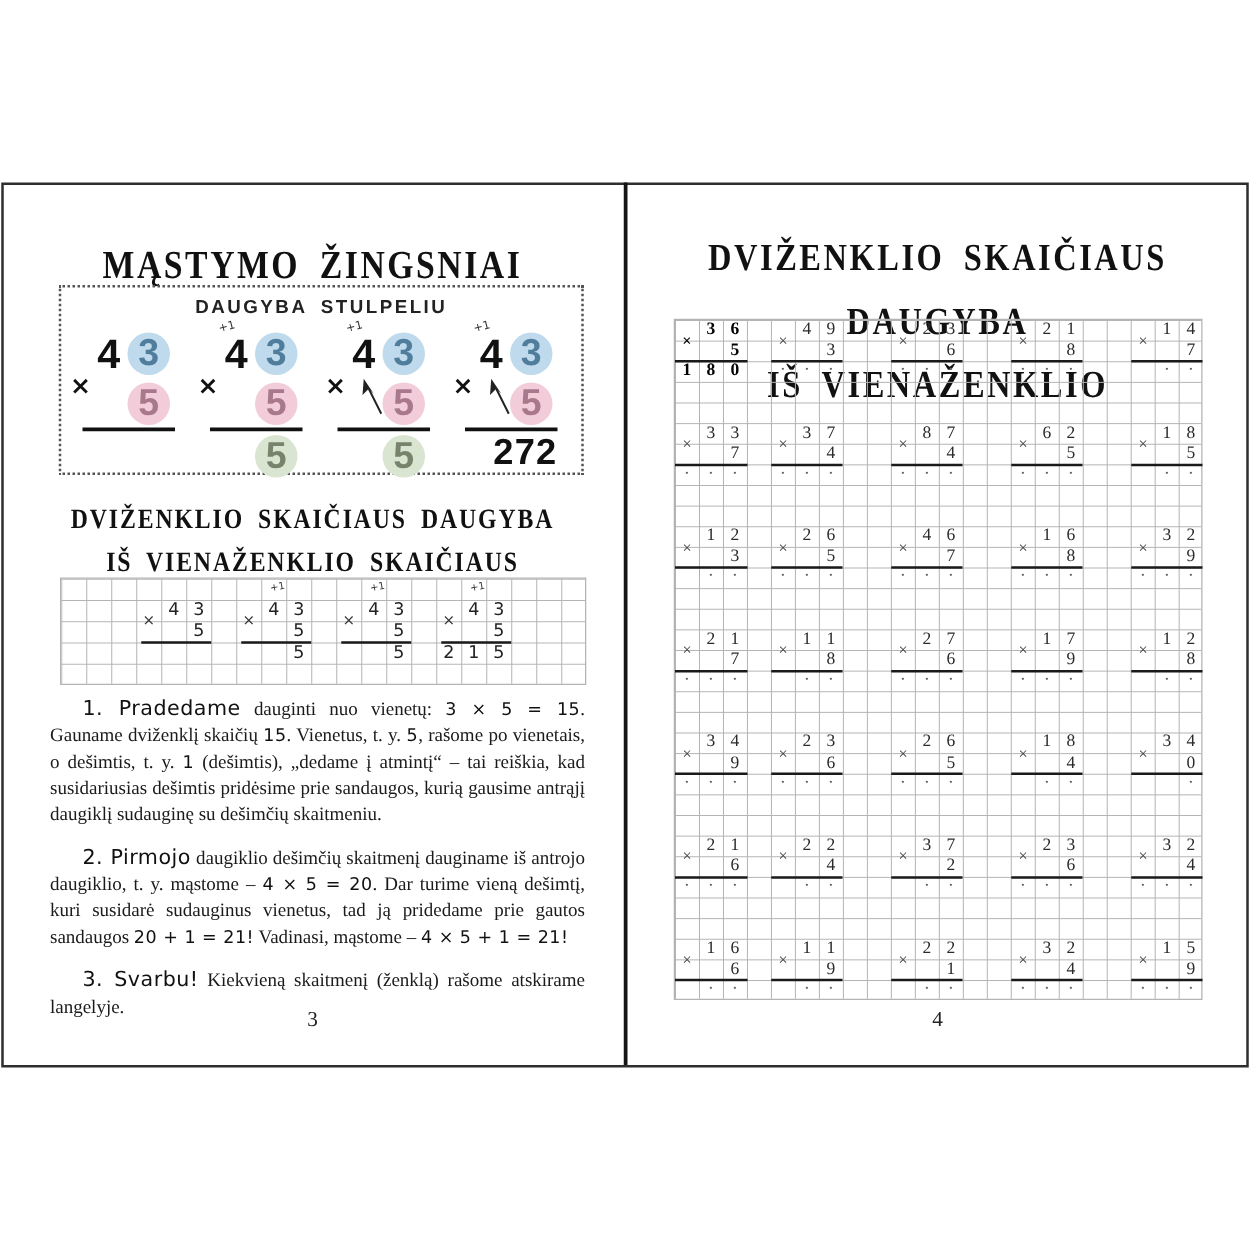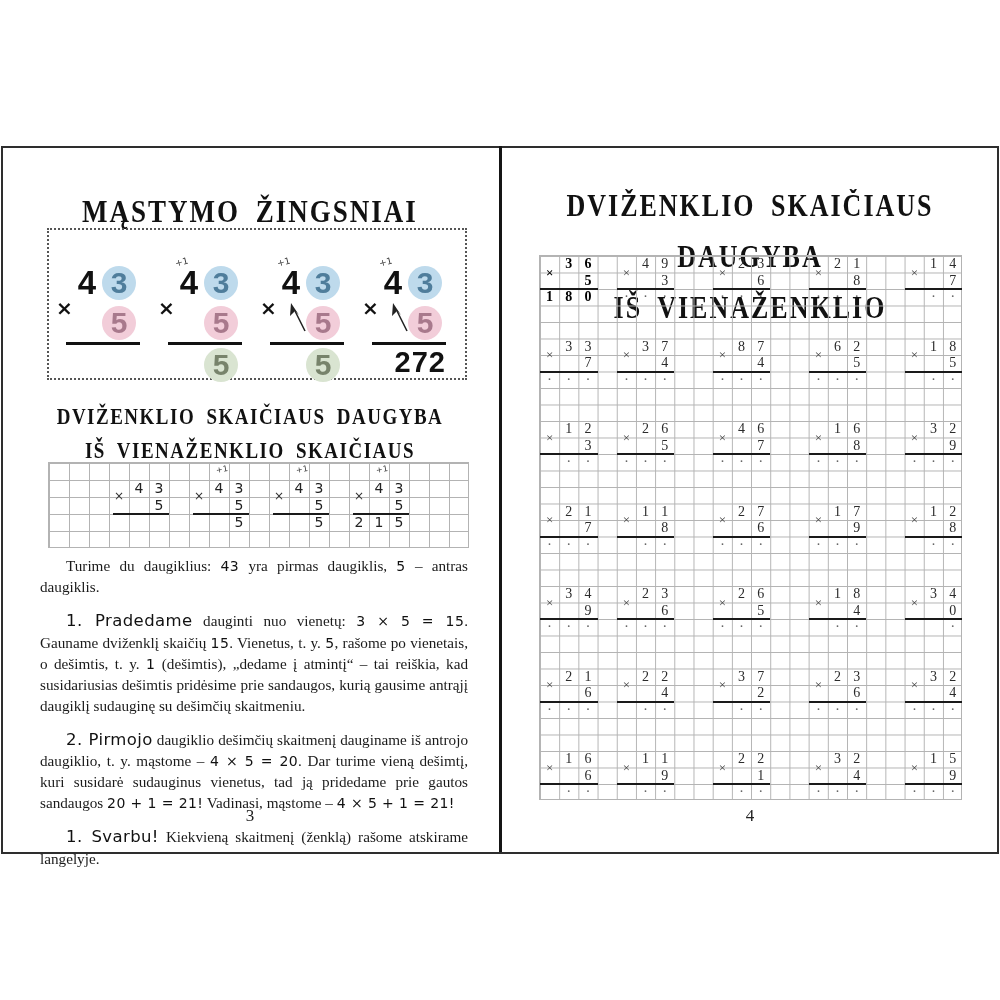--- a/index.html
+++ b/index.html
@@ -69,20 +69,21 @@
 </head>
 <body>
 
 <div class="frame"></div>
 <div class="spine"></div>
 
 <section class="pg pg-left">
   <h1 class="h1 display">MĄSTYMO ŽINGSNIAI</h1>
 
   <div class="dbox">
+    <div class="dbox-title">DAUGYBA STULPELIU</div>
     <div class="bex-row">
         <div class="bex">
           <span class="btimes">×</span>
           <span class="btens">4</span>
           <span class="bcircle bc-units" style="background:#bedaec;color:#4f7d9b">3</span>
           <span class="bcircle bc-mult" style="background:#f2cdd9;color:#a8798c">5</span>
           <span class="bbar"></span>
         </div>
         <div class="bex">
           <span class="bcarry">+1</span>
@@ -152,24 +153,23 @@
       <span class="cellspan lg-digit" style="left: 320px; top: 17px; width: 20px; height: 17px;">4</span>
       <span class="cellspan lg-digit" style="left: 340px; top: 17px; width: 20px; height: 17px;">3</span>
       <span class="cellspan lg-digit" style="left: 340px; top: 34px; width: 20px; height: 17px;">5</span>
       <span class="lg-bar" style="left: 304px; top: 50px; width: 56px;"></span>
       <span class="cellspan lg-digit" style="left: 300px; top: 51px; width: 20px; height: 17px;">2</span>
       <span class="cellspan lg-digit" style="left: 320px; top: 51px; width: 20px; height: 17px;">1</span>
       <span class="cellspan lg-digit" style="left: 340px; top: 51px; width: 20px; height: 17px;">5</span>
     </div>
 
   <div class="paras">
-      <p><span>Turime du daugiklius: </span><span class="hand">43</span><span> yra pirmas daugiklis, </span><span class="hand">5</span><span> – antras daugiklis.</span></p>
       <p><span class="hand big">1. Pradedame</span><span> dauginti nuo vienetų: </span><span class="hand">3 × 5 = 15</span><span>. Gauname dviženklį skaičių </span><span class="hand">15</span><span>. Vienetus, t. y. </span><span class="hand">5</span><span>, rašome po vienetais, o dešimtis, t. y. </span><span class="hand">1</span><span> (dešimtis), „dedame į atmintį“ – tai reiškia, kad susidariusias dešimtis pridėsime prie sandaugos, kurią gausime antrąjį daugiklį sudauginę su dešimčių skaitmeniu.</span></p>
       <p><span class="hand big">2. Pirmojo</span><span> daugiklio dešimčių skaitmenį dauginame iš antrojo daugiklio, t. y. mąstome – </span><span class="hand">4 × 5 = 20</span><span>. Dar turime vieną dešimtį, kuri susidarė sudauginus vienetus, tad ją pridedame prie gautos sandaugos </span><span class="hand">20 + 1 = 21!</span><span> Vadinasi, mąstome – </span><span class="hand">4 × 5 + 1 = 21!</span></p>
-      <p><span class="hand big">1. Svarbu!</span><span> Kiekvieną skaitmenį (ženklą) rašome atskirame langelyje.</span></p>
+      <p><span class="hand big">3. Svarbu!</span><span> Kiekvieną skaitmenį (ženklą) rašome atskirame langelyje.</span></p>
     </div>
 
   <div class="pnum">3</div>
 </section>
 
 <section class="pg pg-right">
   <div class="h1r display">
     <div>DVIŽENKLIO SKAIČIAUS DAUGYBA</div>
     <div>IŠ VIENAŽENKLIO</div>
   </div>

